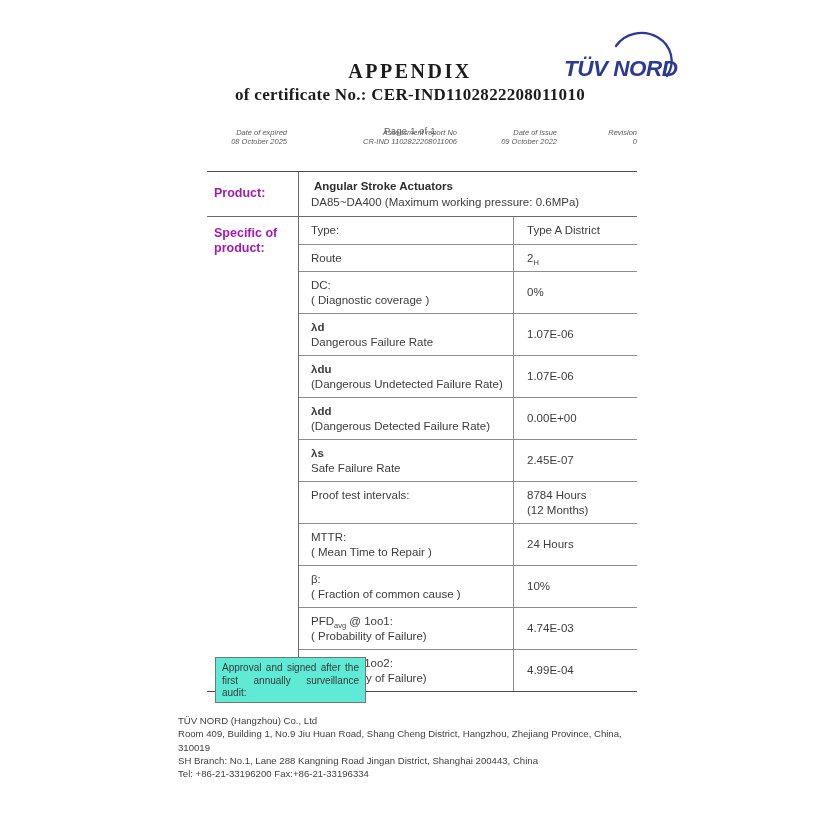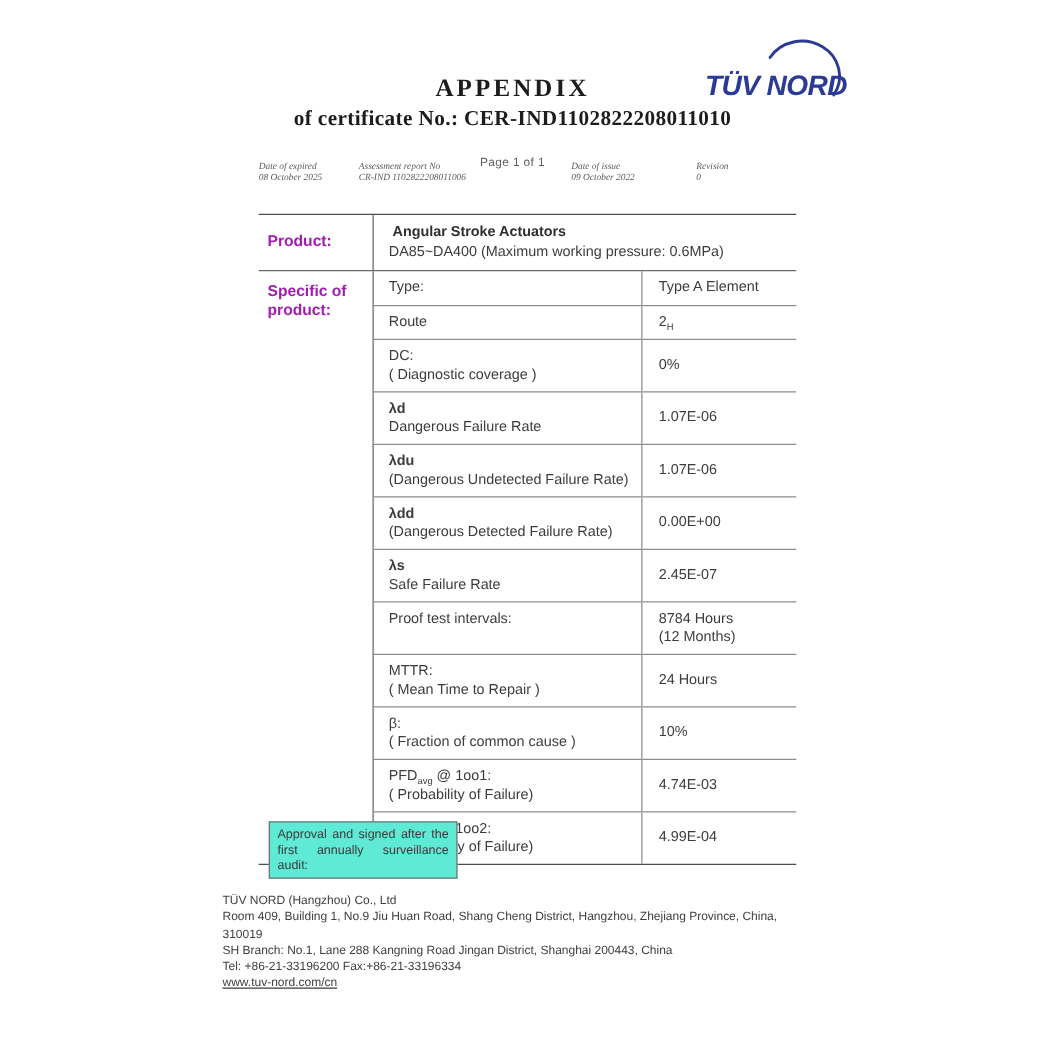--- a/index.html
+++ b/index.html
@@ -8,21 +8,21 @@
     font-family:"Liberation Sans",sans-serif;color:#3c3c3c;
   }
   
   .title-block{position:absolute;left:165px;top:60px;width:490px;text-align:center;color:#1c1c1c;}
   .title{font-family:"Liberation Serif",serif;font-weight:bold;font-size:20px;letter-spacing:2.5px;}
   .subtitle{font-family:"Liberation Serif",serif;font-weight:bold;font-size:17px;margin-top:2px;letter-spacing:.3px;}
   .pageno{font-size:9.5px;color:#5e5e5e;margin-top:20px;letter-spacing:.3px;}
   .logo{position:absolute;left:563px;top:20px;width:118px;height:68px;}
   
   .meta-row{position:absolute;left:207px;top:129px;width:430px;display:flex;}
-  .meta-field{text-align:left;font-family:Liberation Serif, serif;font-style:italic;
+  .meta-field{text-align:right;font-family:Liberation Sans, sans-serif;font-style:italic;
     font-size:7.5px;line-height:8.6px;color:#5a5a5a;}
   .mf0{width:80px;} .mf1{width:170px;} .mf2{width:100px;} .mf3{width:80px;}
   
   .cert-table{position:absolute;left:207px;top:171px;width:430px;
     border-top:1.5px solid #4d4d4d;border-bottom:1.5px solid #4d4d4d;font-size:11.5px;}
   .outer-row{display:grid;grid-template-columns:91px 1fr;}
   .product-row{border-bottom:1.2px solid #6b6b6b;}
   .label-cell{font-weight:bold;font-size:12.5px;padding:9px 4px 6px 7px;line-height:15px;color:#a21caf;}
   .product-row .label-cell{display:flex;align-items:center;padding-top:4px;}
   .content-cell{border-left:1.1px solid #6b6b6b;}
@@ -93,21 +93,21 @@
       </div>
     </div>
 
     <div class="outer-row specific-row">
       <div class="label-cell">Specific of product:</div>
       <div class="content-cell">
 
         <div class="irow">
           <div class="pcell"><span>Type:</span></div>
           <div class="vcell">
-              <span>Type A Element</span>
+              <span>Type A District</span>
             </div>
         </div>
 
         <div class="irow">
           <div class="pcell"><span>Route</span></div>
           <div class="vcell">
               <span><span>2</span><sub class="sb">H</sub></span>
             </div>
         </div>
 
@@ -213,16 +213,15 @@
     </div>
   </div>
 
   <div class="approval-box box-first">Approval and signed after the first annually surveillance audit:</div>
 
   <div class="footer">
     <div>TÜV NORD (Hangzhou) Co., Ltd</div>
     <div>Room 409, Building 1, No.9 Jiu Huan Road, Shang Cheng District, Hangzhou, Zhejiang Province, China, 310019</div>
     <div>SH Branch: No.1, Lane 288 Kangning Road Jingan District, Shanghai 200443, China</div>
     <div>Tel: +86-21-33196200 Fax:+86-21-33196334</div>
-    <div><span class="footer-link">www.tuv-nord.com/cn</span></div>
   </div>
 
 </div>
 
 </body></html>

